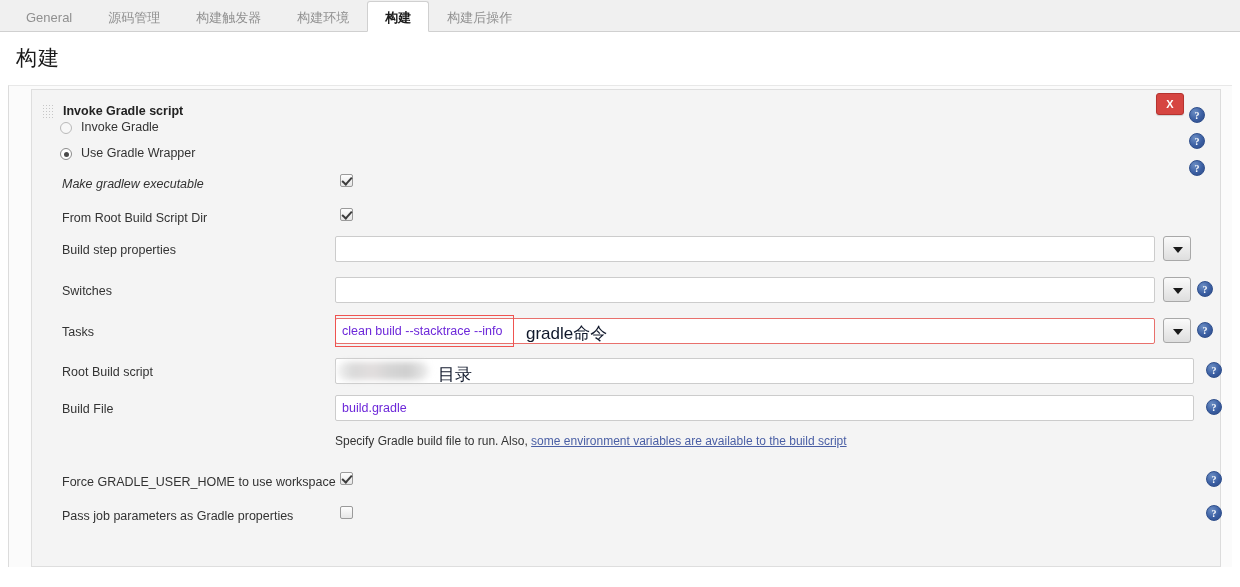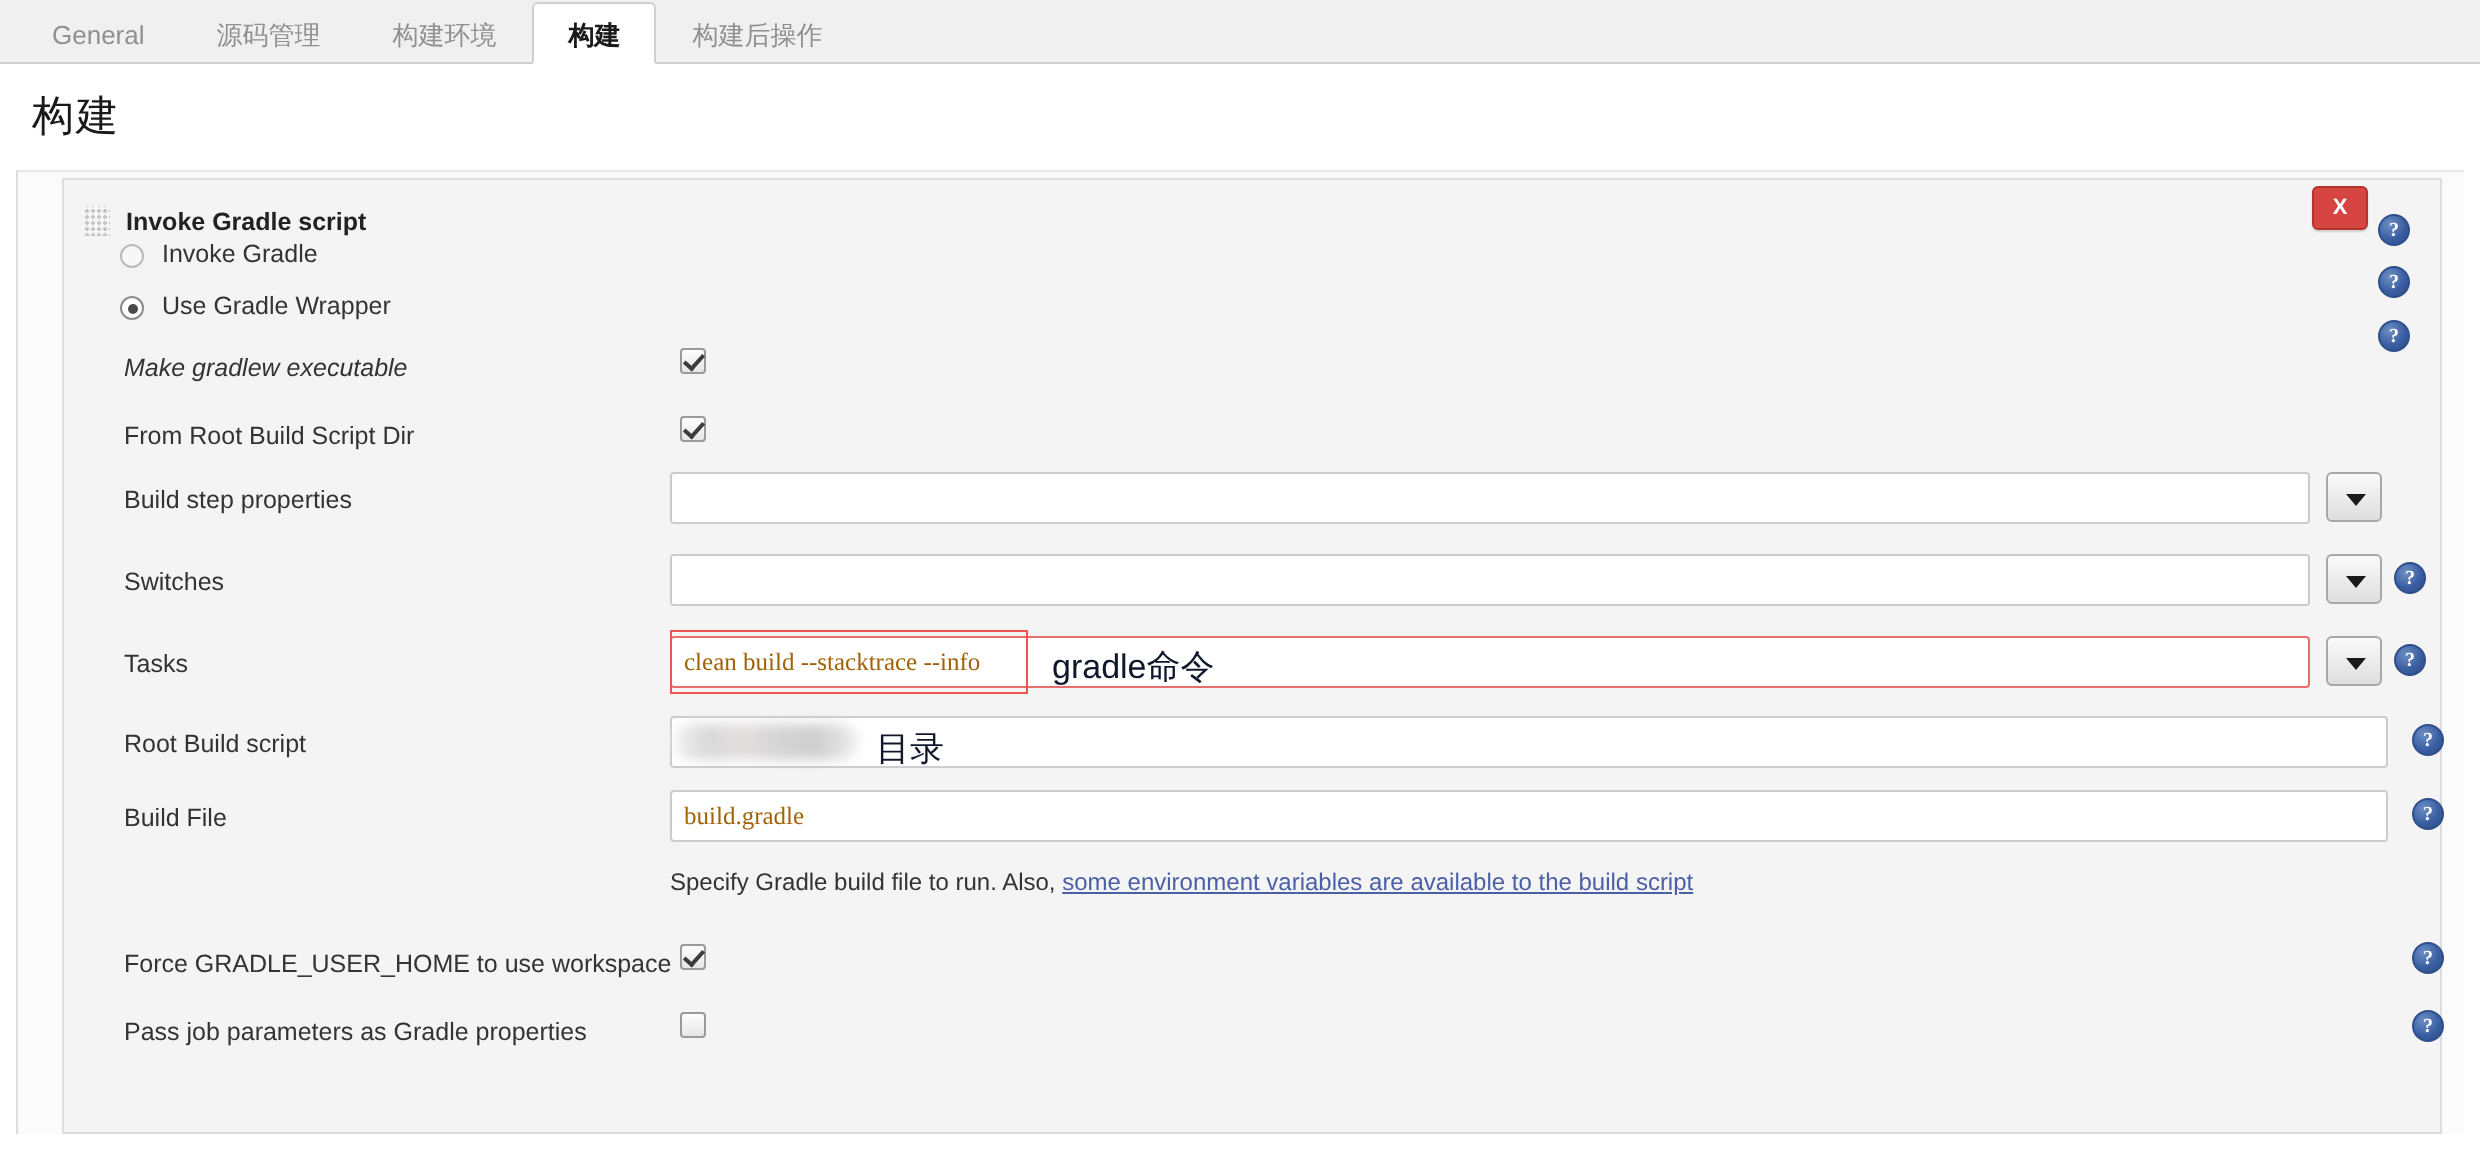--- a/index.html
+++ b/index.html
@@ -161,24 +161,24 @@
     transform: rotate(42deg);
   }
 
   .txt {
     position: absolute;
     height: 26px;
     border: 1px solid #ccc;
     border-radius: 2px;
     background: #ffffff;
     font-size: 12.5px;
-    color: #a16207;
+    color: #6d28d9;
     padding: 0 6px;
     line-height: 24px;
-    font-family: Liberation Serif, serif;
+    font-family: Liberation Sans, sans-serif;
   }
   .txt.err { border: 1px solid #e8706c; }
 
   
   .ddbtn {
     position: absolute;
     width: 28px; height: 25px;
     border: 1px solid #a8a8a8;
     border-radius: 3px;
     background: linear-gradient(#fafafa, #dedede);
@@ -233,20 +233,21 @@
     color: #4a5fa5;
     text-decoration: underline;
   }
 </style>
 </head>
 <body>
 
 <div class="tabbar">
   <div class="tab">General</div>
   <div class="tab">源码管理</div>
+  <div class="tab">构建触发器</div>
   <div class="tab">构建环境</div>
   <div class="tab active">构建</div>
   <div class="tab">构建后操作</div>
 </div>
 
 <div class="page">
 
   <div class="page-title">构建</div>
 
   <div class="steps-wrap">

